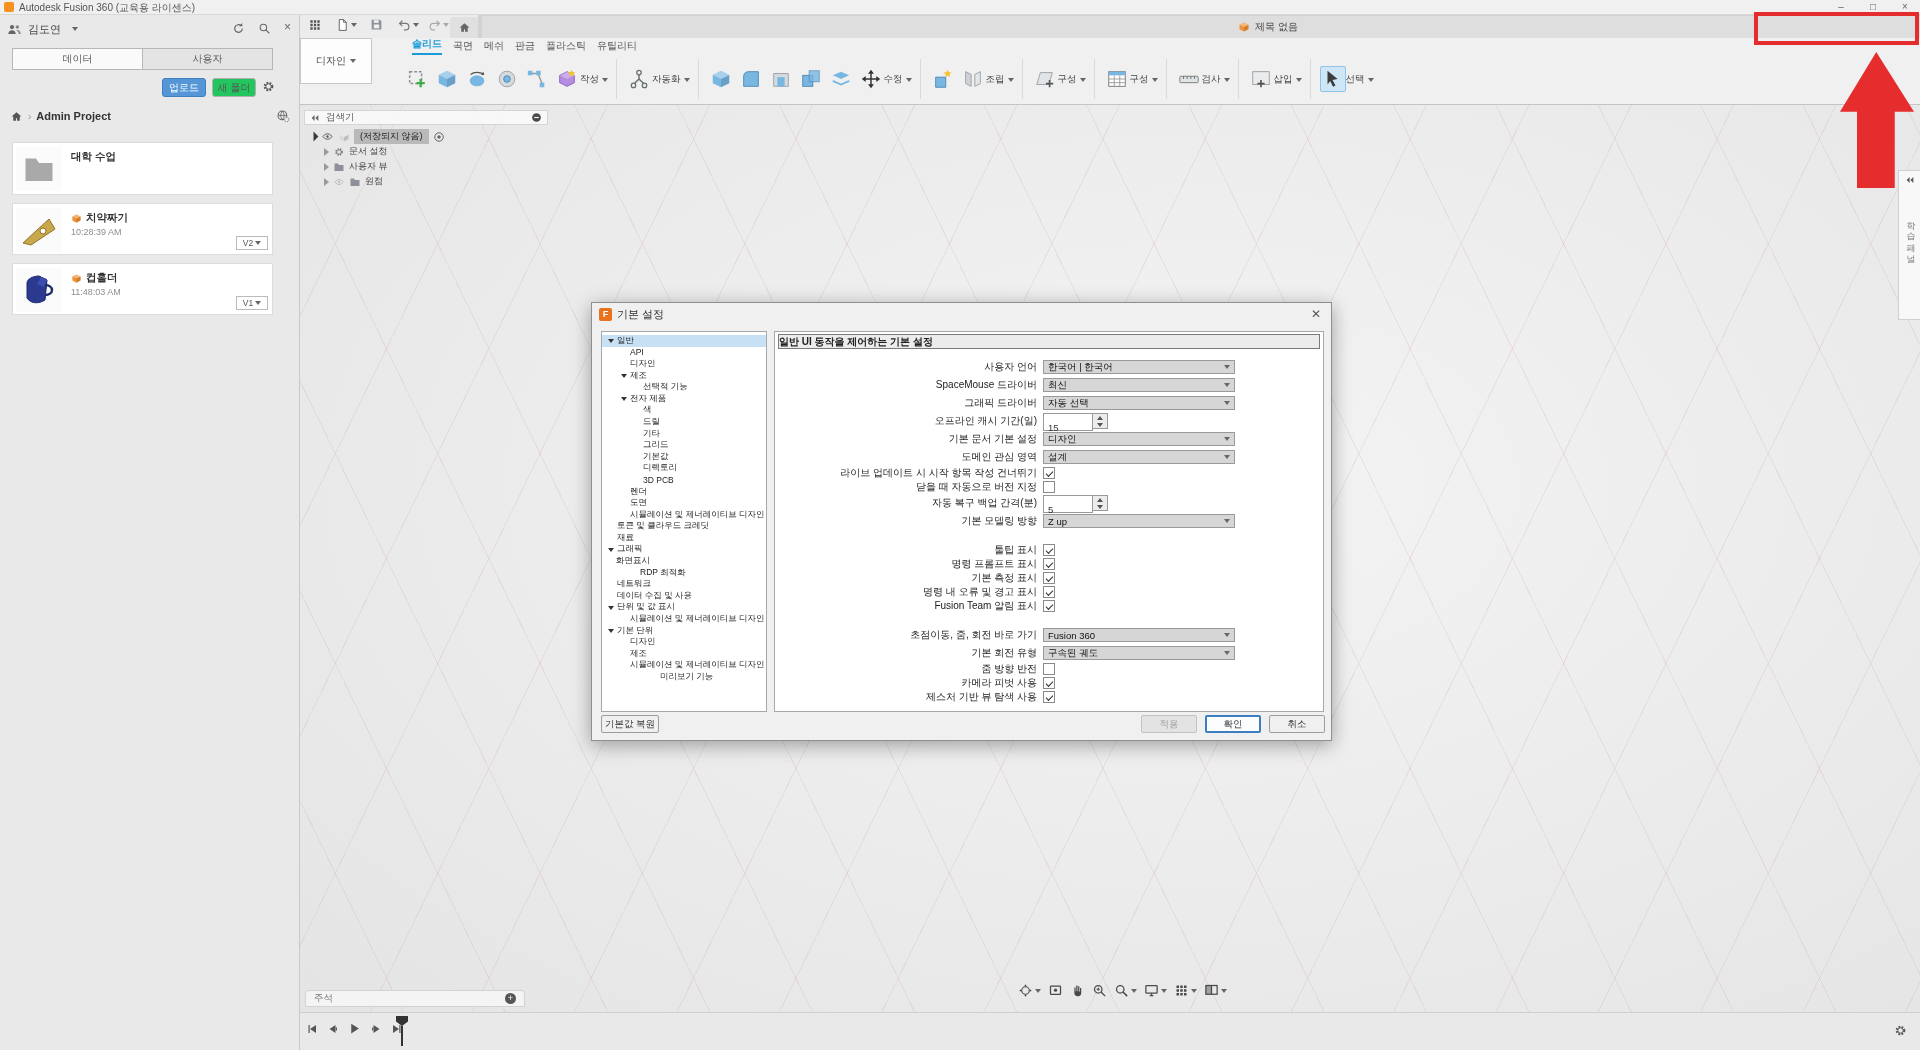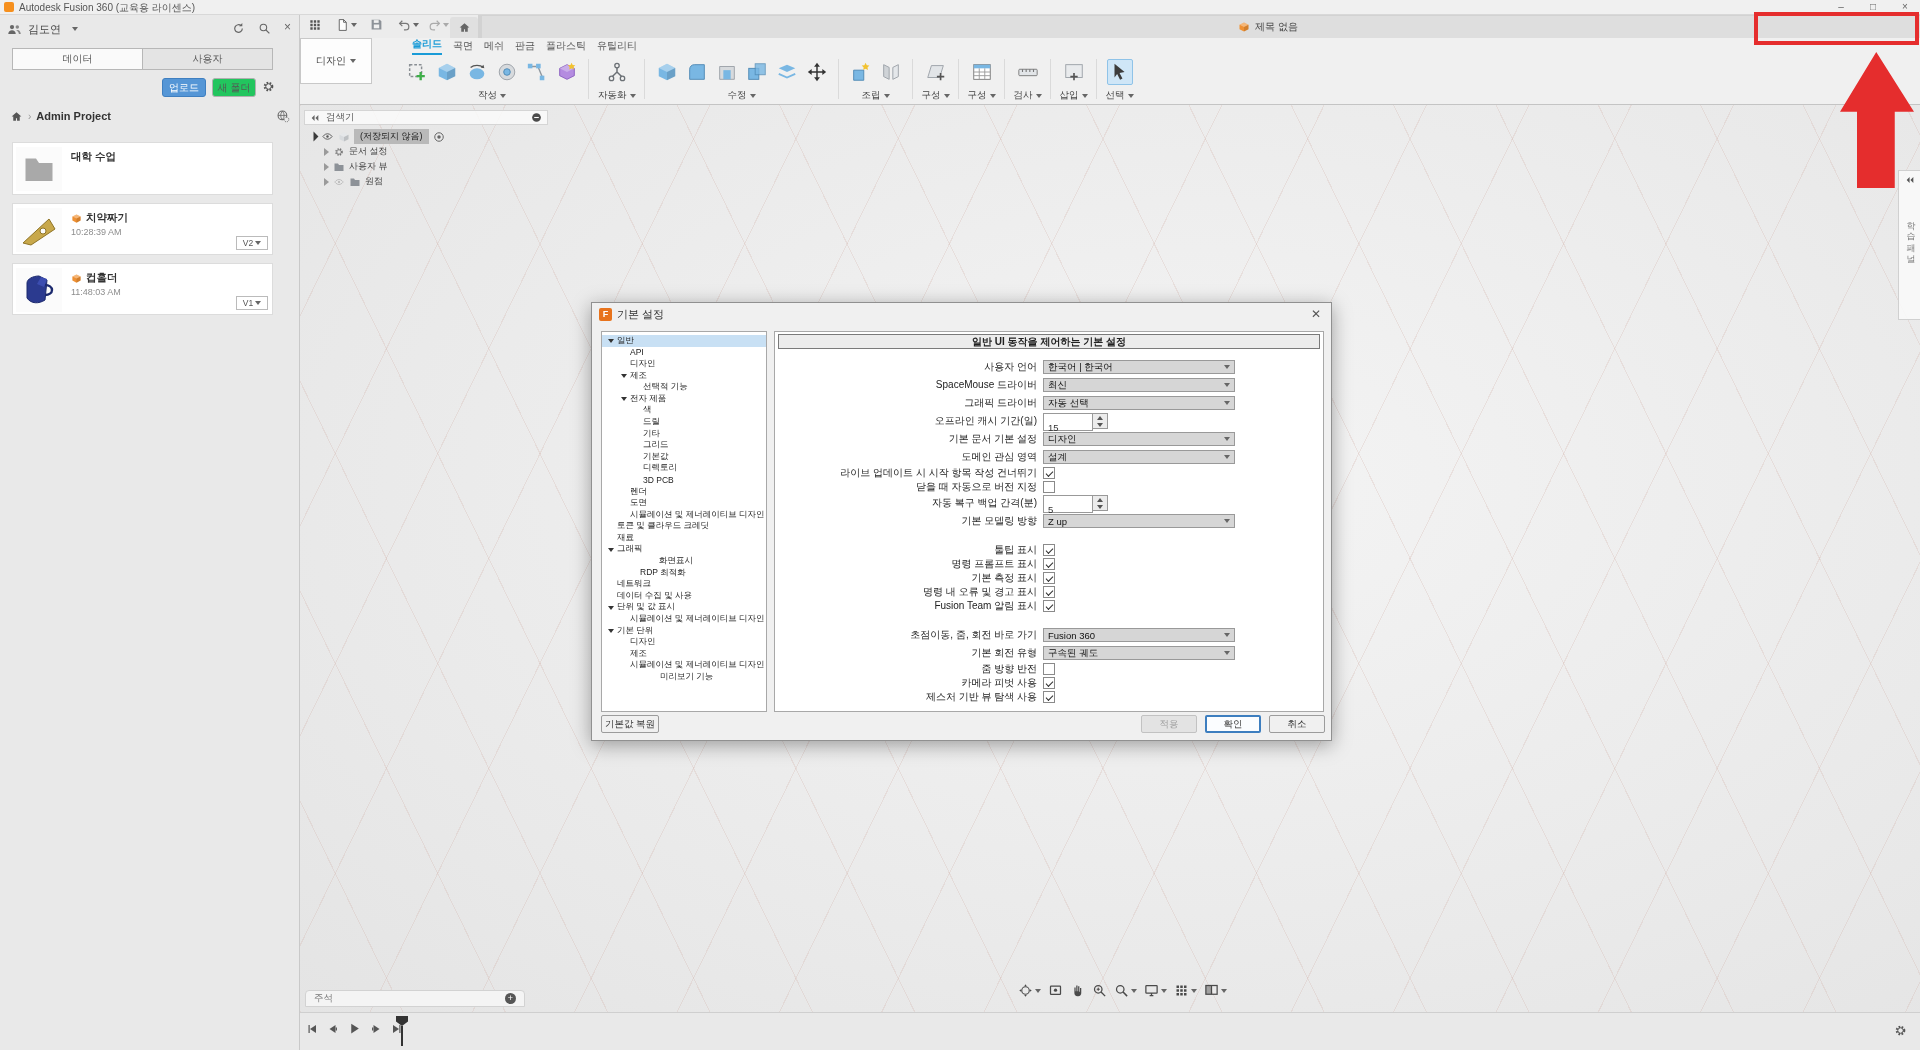--- a/index.html
+++ b/index.html
@@ -51,21 +51,21 @@
               display:flex; align-items:center; justify-content:center; }
   .qb { top:3px; color:#555; display:flex; align-items:center; gap:2px; }
 
   #ribbon { left:0; top:23px; width:1620px; height:67px; background:#f0f0f0; border-bottom:1px solid #c4c4c4; }
   #ws-btn { left:10px; top:10px; width:72px; height:46px; background:#fdfdfd; border:1px solid #c8c8c8;
             display:flex; align-items:center; justify-content:center; gap:4px; font-size:10px; color:#444; }
   #ribbon-tabs { left:112px; top:1px; height:16px; display:flex; gap:11px; align-items:flex-end; }
   .rtab { font-size:10px; color:#555; padding-bottom:2px; }
   .rtab.active { color:#1a9bd7; font-weight:bold; border-bottom:2px solid #1a9bd7; }
   #ribbon-groups { left:95px; top:17px; height:48px; display:flex; align-items:stretch; }
-  .rgroup { display:flex; flex-direction:column; align-items:center; padding:0 9px; position:relative; }
+  .rgroup { display:flex; flex-direction:row; align-items:center; padding:0 9px; position:relative; }
   .rgroup::after { content:""; position:absolute; right:0; top:4px; height:40px; border-right:1px solid #dadada; }
   .rgroup:last-child::after { display:none; }
   .rg-icons { display:flex; gap:4px; align-items:center; height:33px; }
   .rg-label { font-size:9.5px; color:#444; display:flex; align-items:center; gap:3px; margin-top:1px; }
   .ricon { width:26px; height:26px; display:flex; align-items:center; justify-content:center; border-radius:2px; }
   .ricon.sel { background:#cfe6f7; border:1px solid #8fc3e8; }
   .c-blue { color:#79b7e3; } .c-gray { color:#c2c7cc; } .c-dark { color:#3c3c3c; }
   .c-purple { color:#b48ce0; } .c-mid { color:#8f979e; }
 
   
@@ -123,21 +123,21 @@
   #dlg-close { font-size:12px; color:#555; padding:0 3px; }
   #pref-tree { left:9px; top:28px; width:166px; height:381px; background:#fff; border:1px solid #a8a8a8;
                overflow:hidden; padding-top:3px; }
   .titem { display:flex; align-items:center; height:11.6px; font-size:8.5px; color:#222; white-space:nowrap; }
   .titem.selected { background:#c8e0f4; }
   .t-arr { width:11px; flex:0 0 11px; position:relative; height:100%; }
   .t-arr.exp::after { content:""; position:absolute; left:2px; top:4px; width:0; height:0;
       border-left:3.5px solid transparent; border-right:3.5px solid transparent; border-top:4px solid #333; }
   #pref-panel { left:182px; top:28px; width:550px; height:381px; background:#fff; border:1px solid #a8a8a8; }
   #panel-header { margin:2px 3px 0 3px; height:15px; background:#ececec; border:1px solid #7a7a7a;
-                  font-size:10px; font-weight:bold; color:#222; text-align:center; line-height:13px; }
+                  font-size:10px; font-weight:bold; color:#222; text-align:left; line-height:13px; }
   #pref-rows { padding-top:9px; }
   .prow { display:flex; align-items:center; }
   .prow.h18 { height:18px; } .prow.h14 { height:14px; } .prow.gap { margin-top:13px; }
   .plabel { width:268px; text-align:right; padding-right:6px; font-size:10px; color:#222; }
   .psel { width:192px; height:14px; background:#d6d6d6; border:1px solid #999; font-size:9.5px; color:#111;
           display:flex; align-items:center; padding:0 4px; }
   .psel .grow { flex:1; }
   .sel-arr { width:0; height:0; border-left:3.5px solid transparent; border-right:3.5px solid transparent;
              border-top:4px solid #666; }
   .pspin { display:flex; height:16px; }
@@ -830,21 +830,21 @@
             <span>토큰 및 클라우드 크레딧</span>
           </div>
           <div class="titem" style="padding-left: 4px;">
             <span class="t-arr"></span>
             <span>재료</span>
           </div>
           <div class="titem" style="padding-left: 4px;">
             <span class="t-arr exp"></span>
             <span>그래픽</span>
           </div>
-          <div class="titem" style="padding-left: 20px; gap: 26px;">
+          <div class="titem" style="padding-left: 3px;">
             <span class="t-arr"></span>
             <span>화면표시</span>
           </div>
           <div class="titem" style="padding-left: 17px; gap: 10px;">
             <span class="t-arr"></span>
             <span>RDP 최적화</span>
           </div>
           <div class="titem" style="padding-left: 4px;">
             <span class="t-arr"></span>
             <span>네트워크</span>

